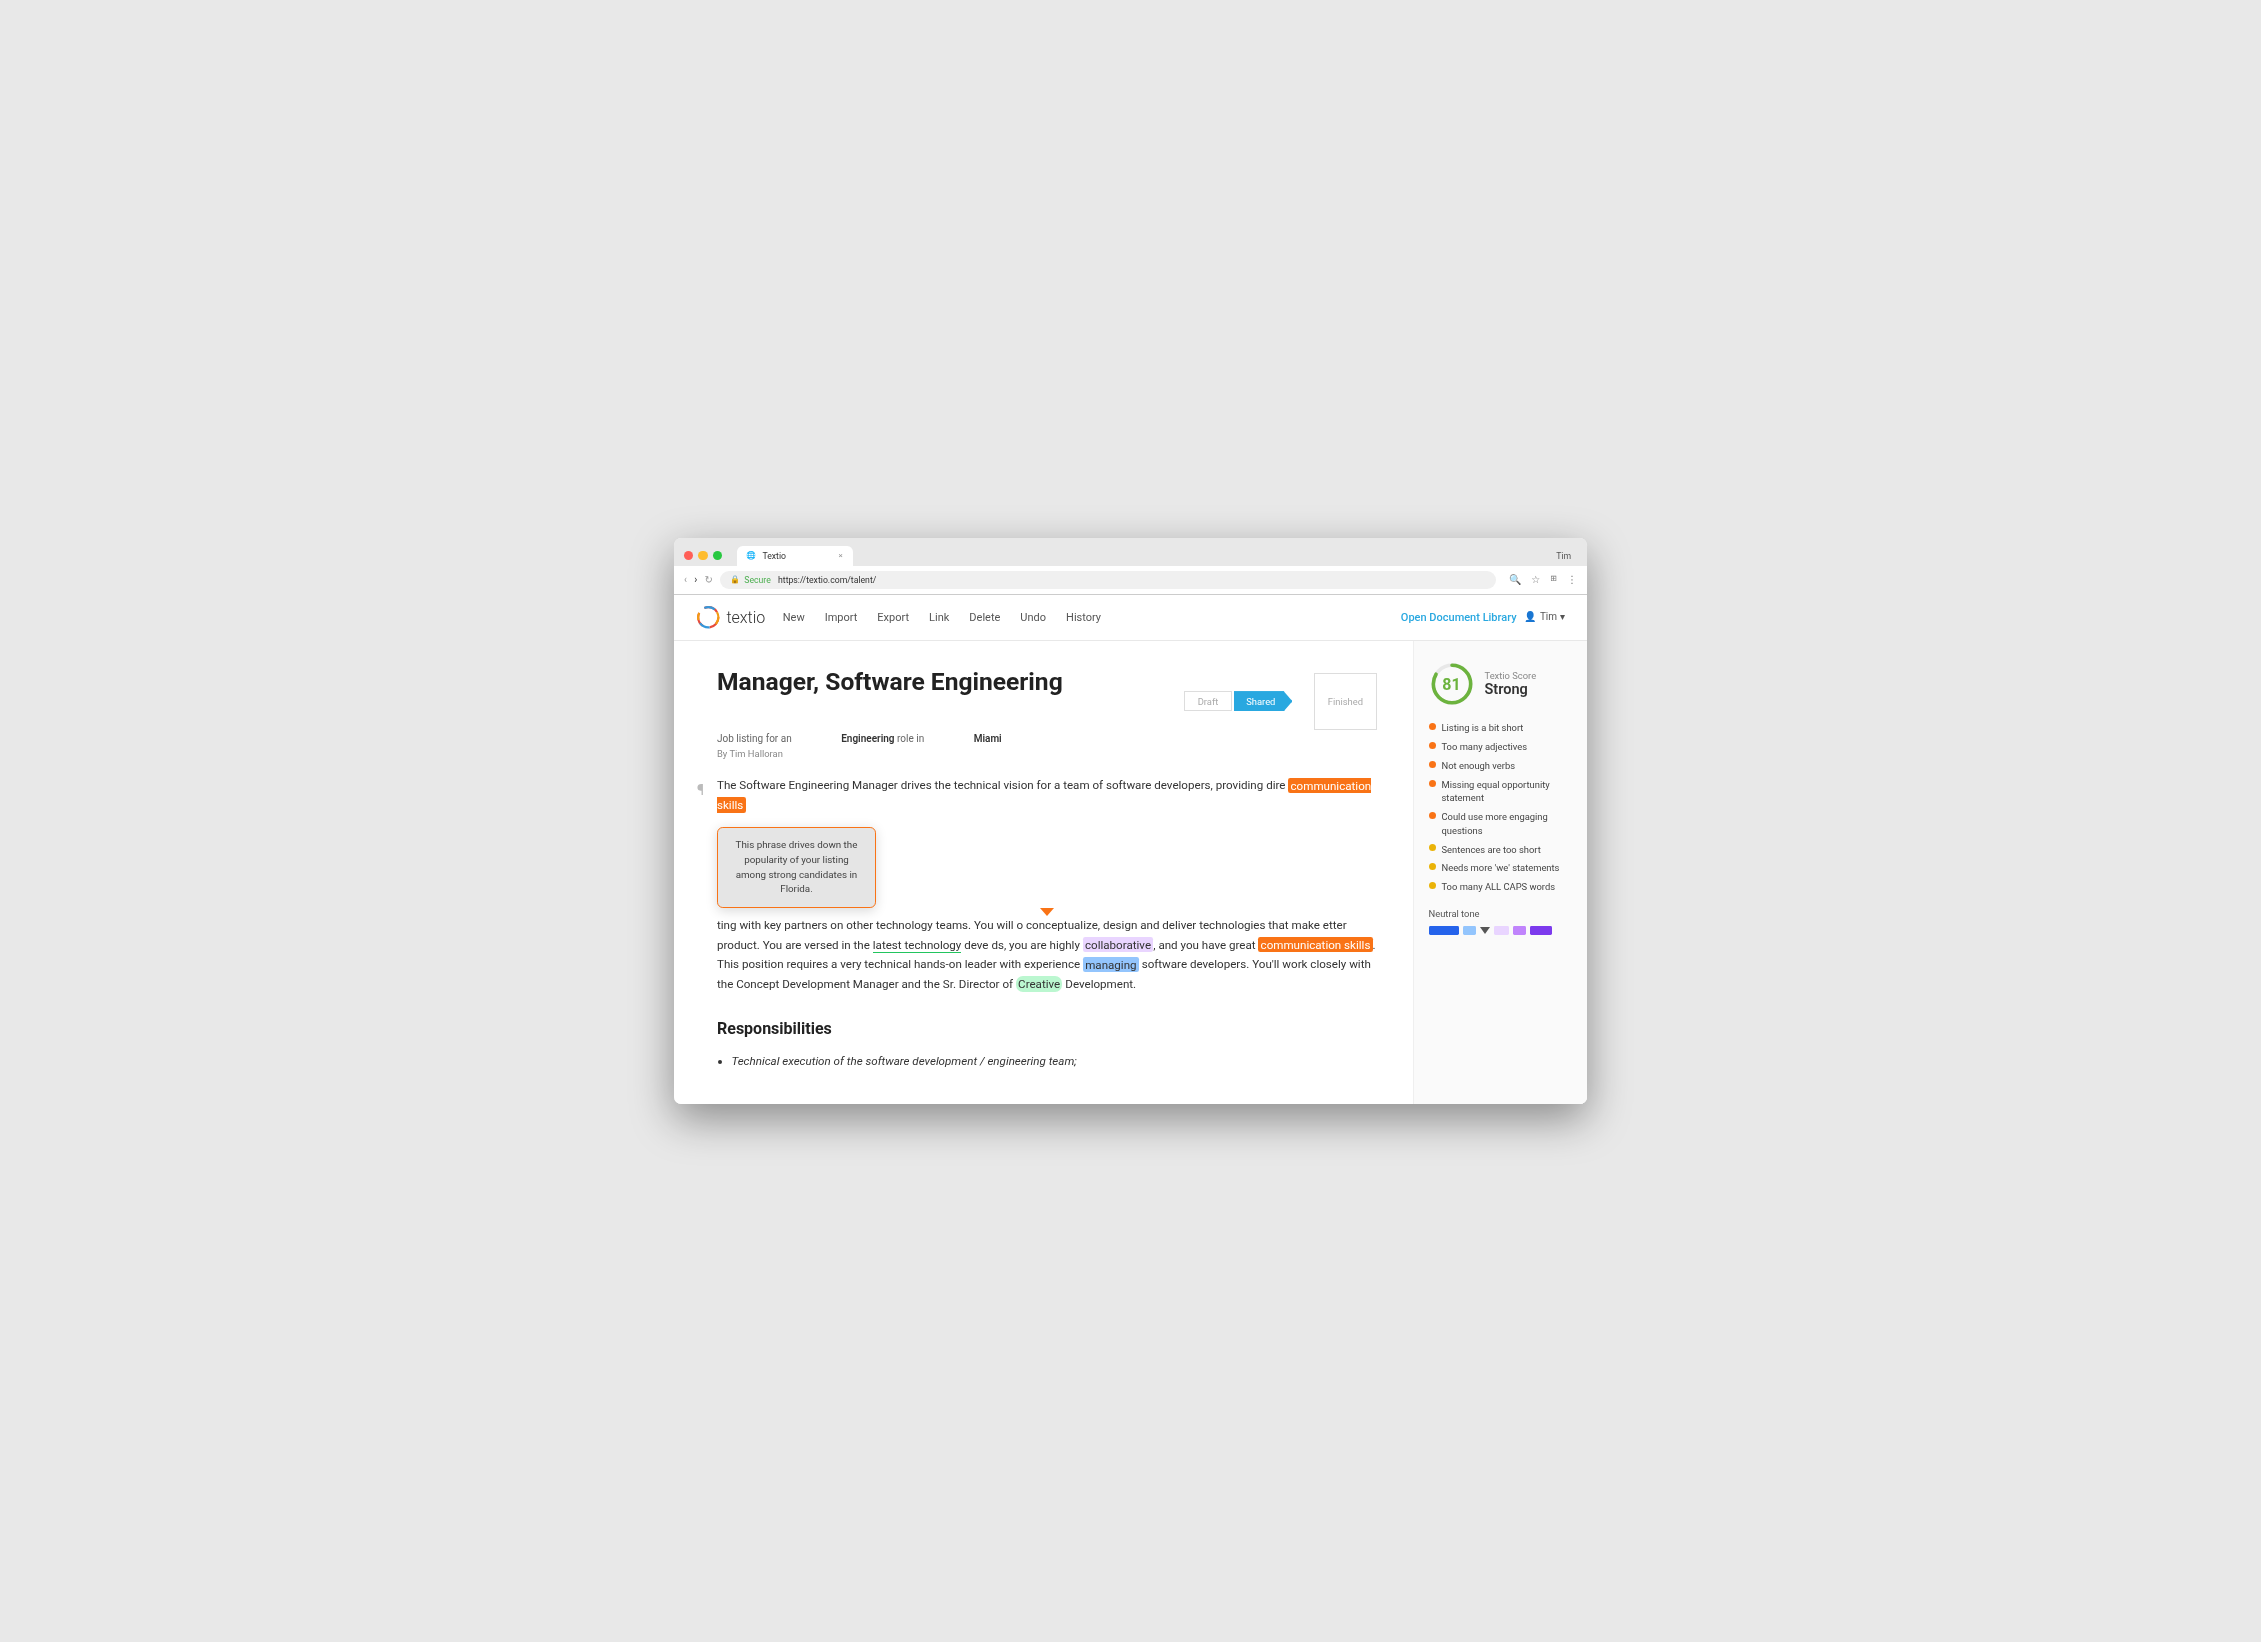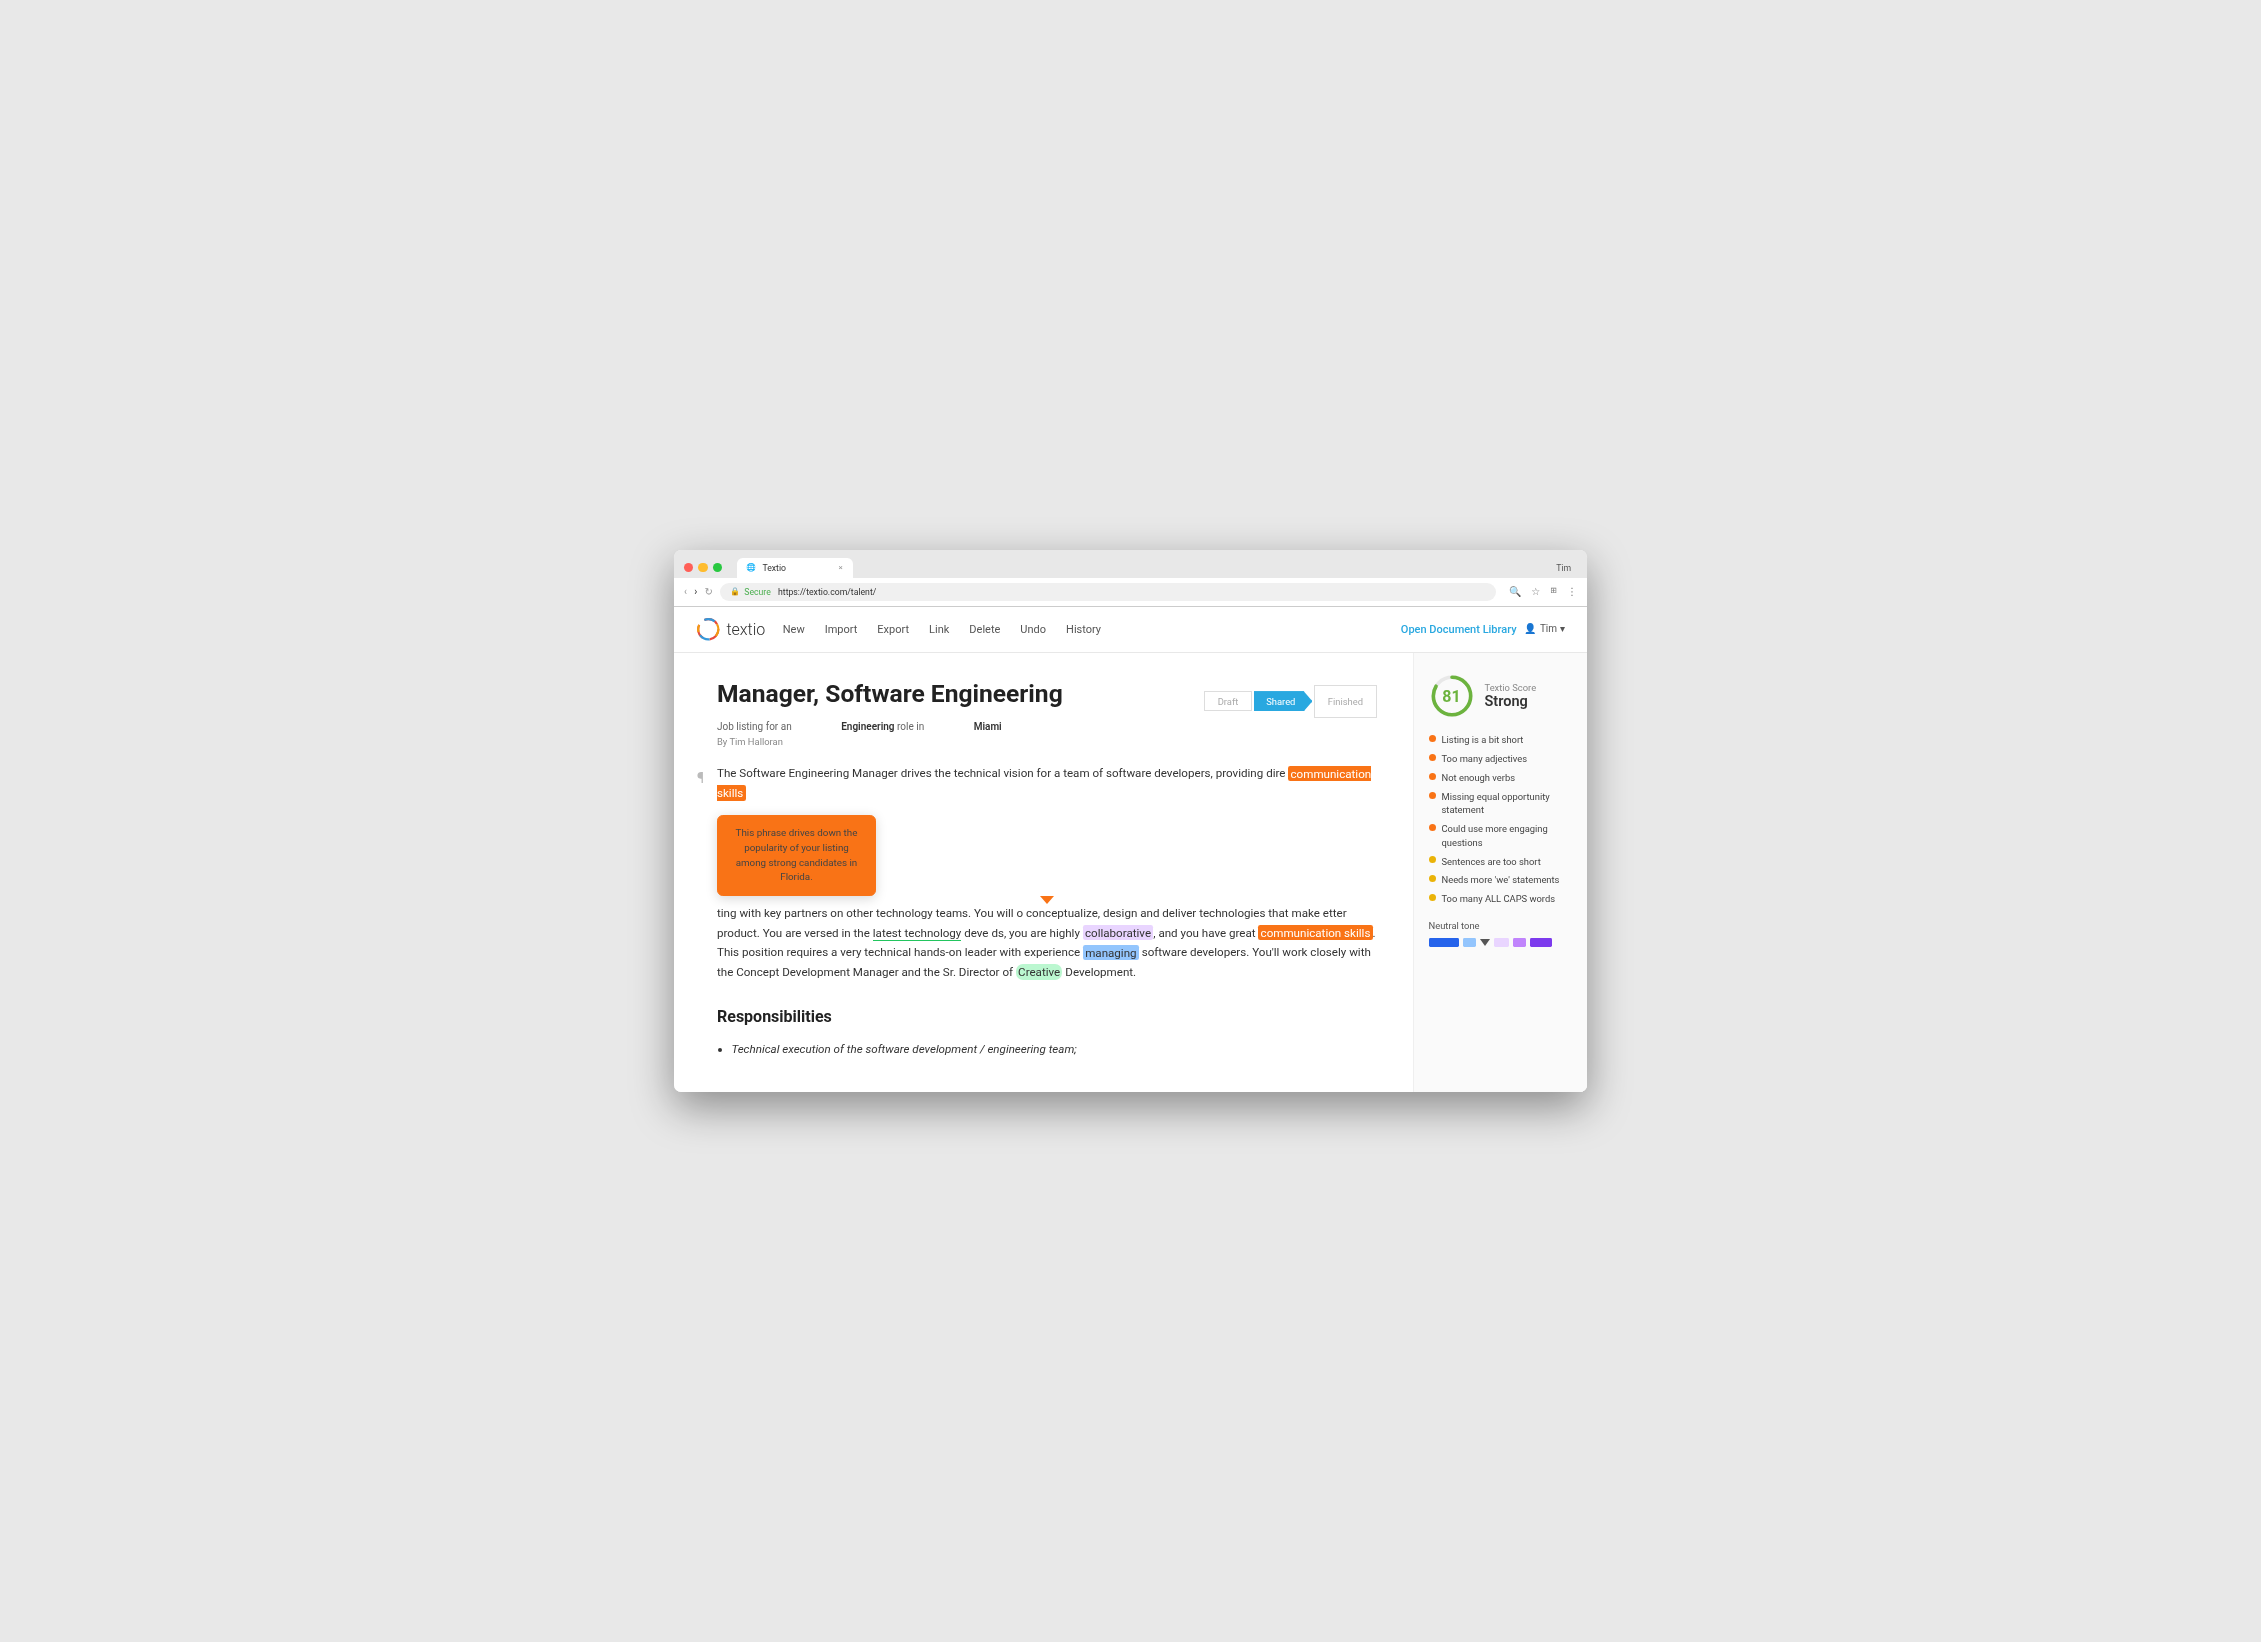--- a/index.html
+++ b/index.html
@@ -181,21 +181,21 @@
     .highlight-blue { background: #93c5fd; padding: 0.7px 2.2px; border-radius: 2.2px; }
     .highlight-green { background: #bbf7d0; padding: 0.7px 2.2px; border-radius: 7px; }
     .highlight-purple { background: #e9d5ff; padding: 0.7px 2.2px; border-radius: 2.2px; }
     .underline-green { border-bottom: 1.4px solid #22c55e; }
     
     .tooltip-container {
       position: absolute;
       z-index: 100;
     }
     .tooltip-box {
-      background: #f97316;
+      background: #e5e5e5;
       border: 1.4px solid #f97316;
       border-radius: 5.8px;
       padding: 10px 11.6px;
       font-size: 9.8px;
       color: #444;
       text-align: center;
       line-height: 1.5;
       width: 159px;
       box-shadow: 0 2.9px 11.6px rgba(0,0,0,0.15);
     }
@@ -353,21 +353,21 @@
 
     <div class="main-layout">
 
       <div class="content-area">
 
         <div style="display:flex; align-items:flex-start; justify-content:space-between; margin-bottom:2.9px;">
           <h1 class="doc-title">Manager, Software Engineering</h1>
           <div style="display:flex; align-items:center; gap:1.4px; margin-top:5.8px;">
             <div style="padding:3.6px 13px; font-size:9.4px; color:#aaa; border:0.7px solid #ddd;">Draft</div>
             <div style="padding:3.6px 16px 3.6px 11.6px; font-size:9.4px; background:#29a8e0; color:white; border:0.7px solid #29a8e0; clip-path:polygon(0 0, calc(100% - 8.7px) 0, 100% 50%, calc(100% - 8.7px) 100%, 0 100%);">Shared</div>
-            <div style="padding:10px 13px; font-size:9.4px; color:#aaa; border:0.7px solid #ddd;">Finished</div>
+            <div style="padding:22px 13px; font-size:9.4px; color:#aaa; border:0.7px solid #ddd;margin-left:20px;">Finished</div>
           </div>
         </div>
 
         <div class="doc-meta">
           <span>Job listing</span>
           <span> for an </span>
           <strong>Engineering</strong>
           <span> role in </span>
           <strong>Miami</strong>
         </div>

